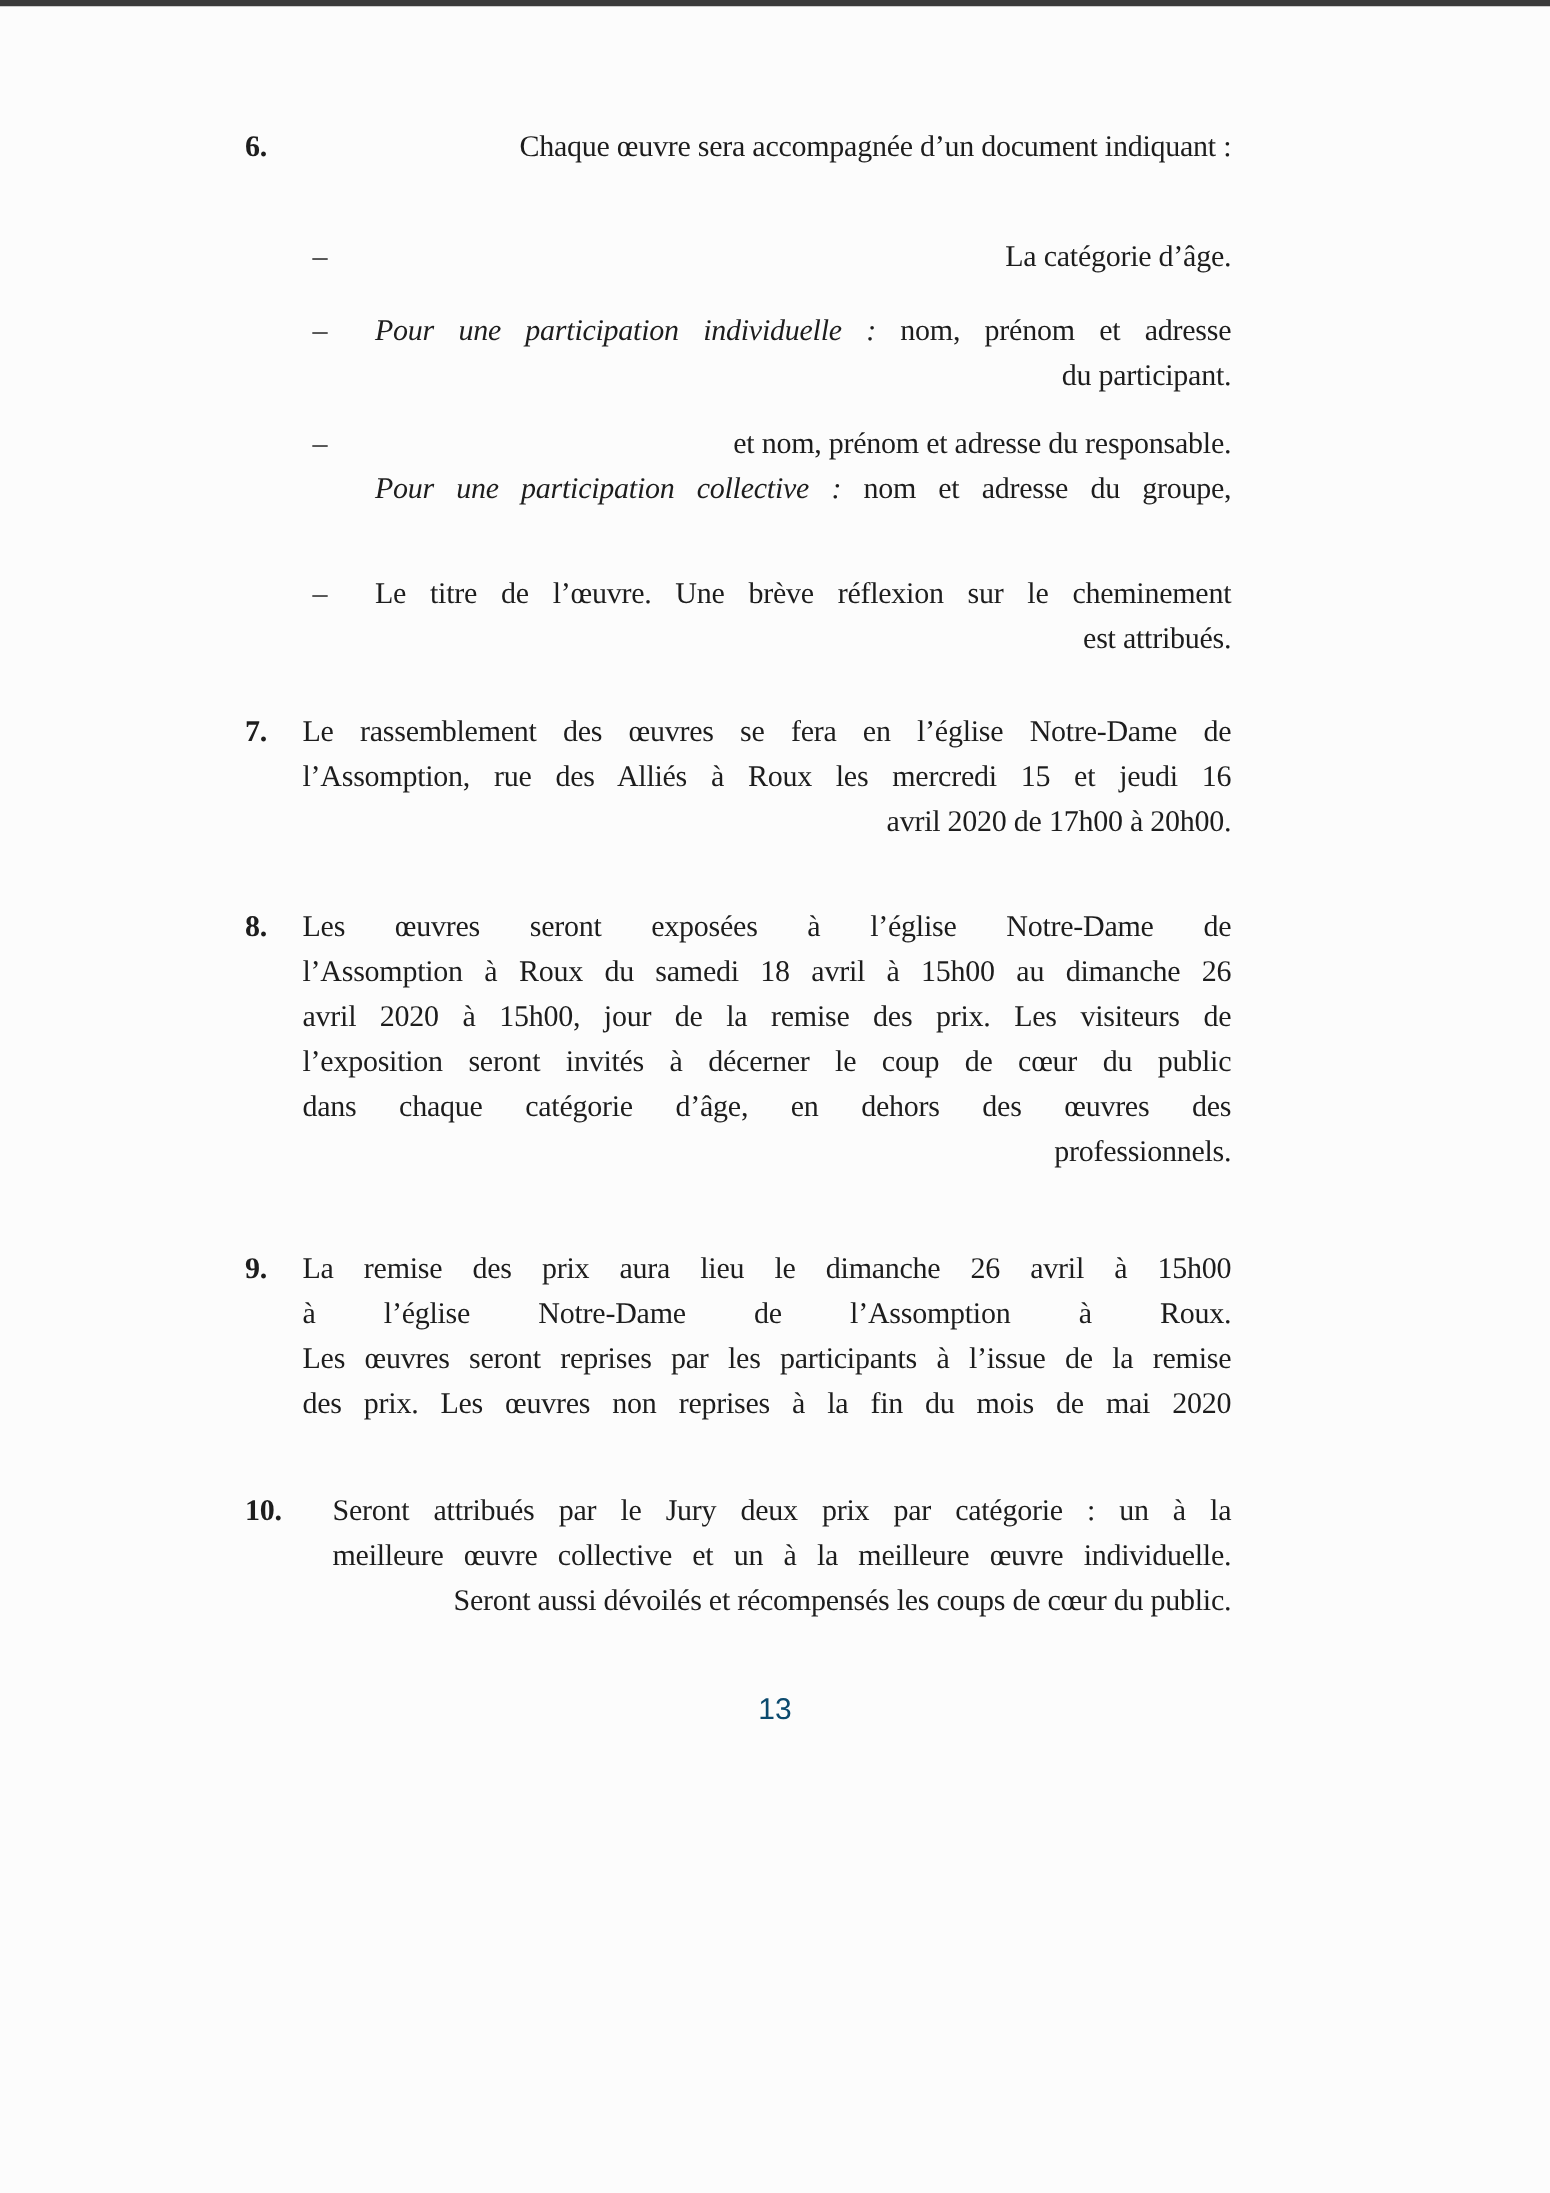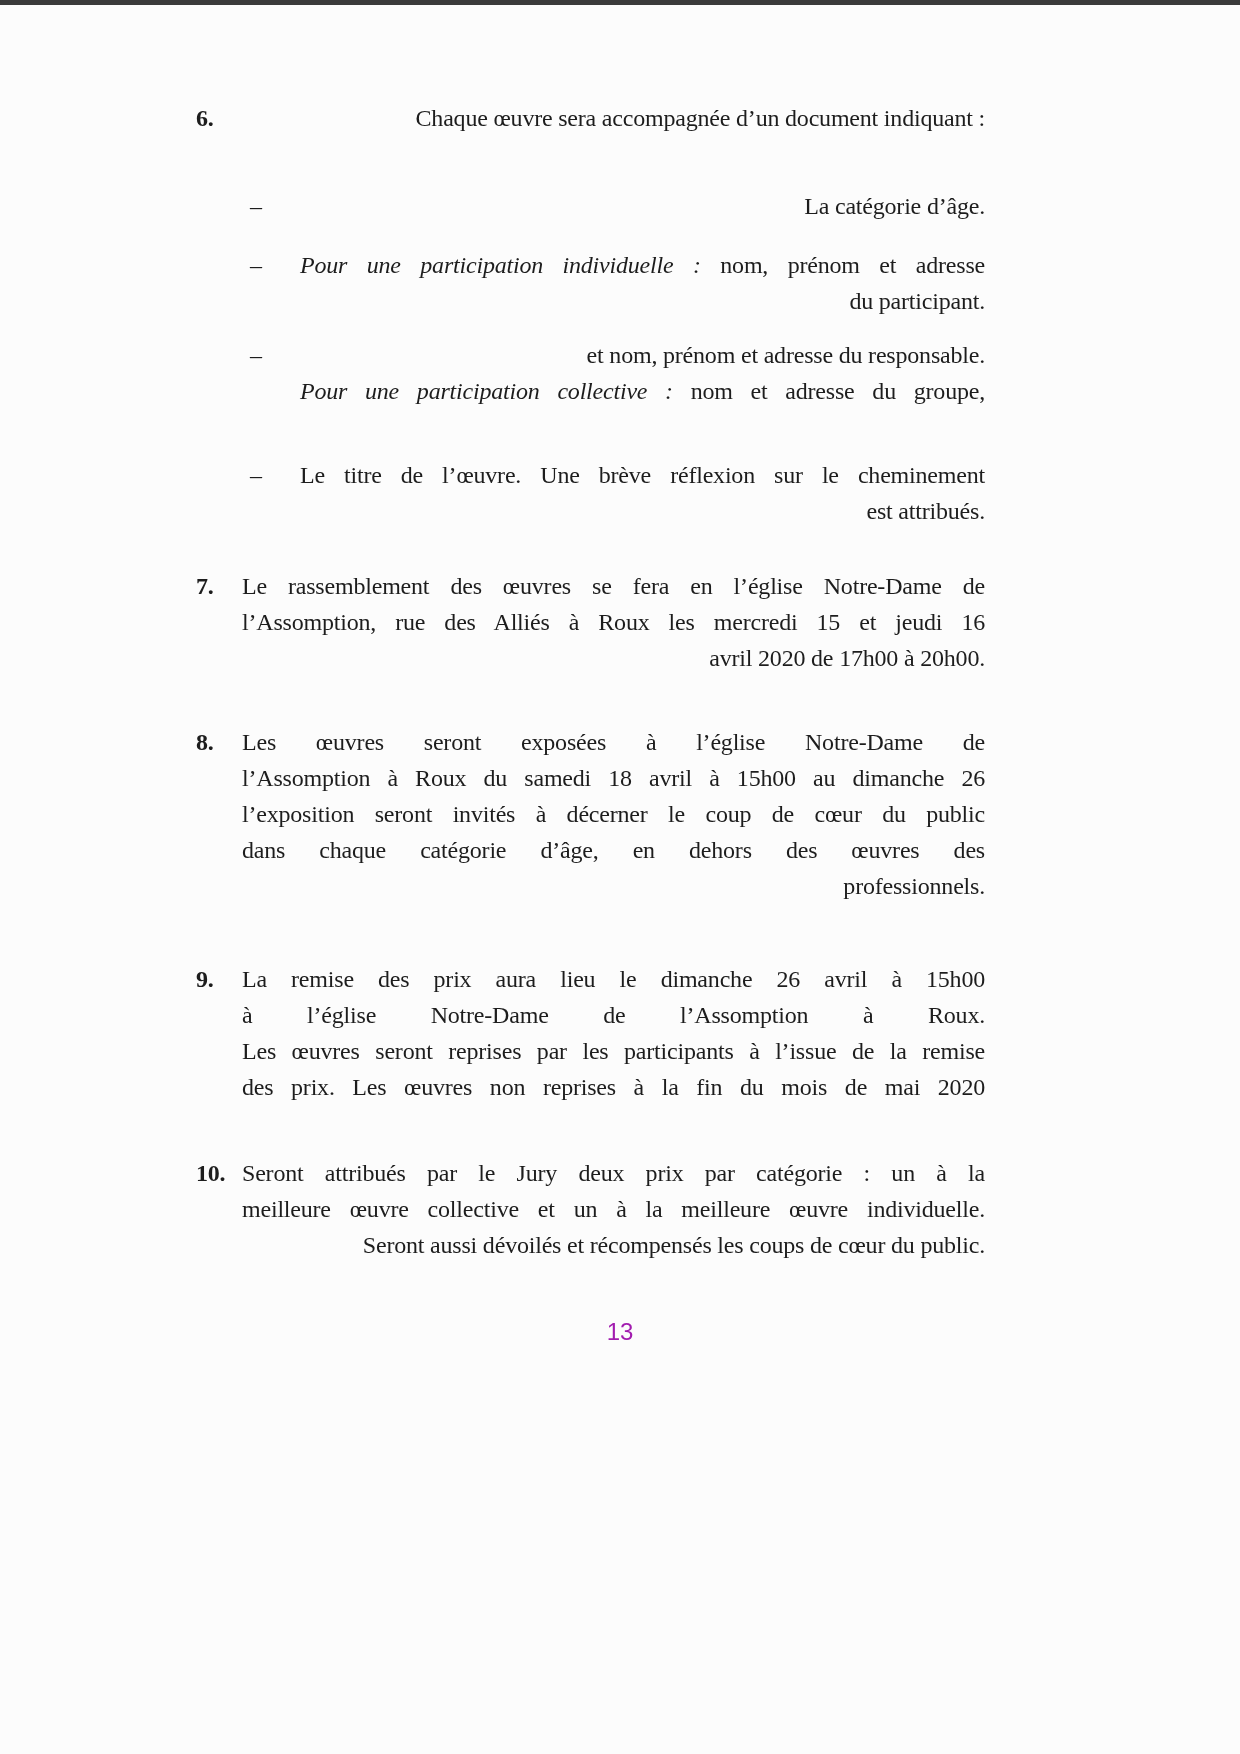--- a/index.html
+++ b/index.html
@@ -24,21 +24,21 @@
   }
 
   .content {
     padding: 100px 255px 0 196px;
   }
 
   .item { display: flex; }
   .item-7  { margin-top: 39px; }
   .item-8  { margin-top: 48px; }
   .item-9  { margin-top: 57px; }
-  .item-10 { margin-top: 50px; }
+  .item-10 { margin-top: 50px; gap: 24px; }
 
   .num {
     flex: 0 0 46px;
     font-weight: bold;
     font-size: 24px;
     line-height: 36px;
     letter-spacing: -0.2px;
   }
 
   .body { flex: 1; min-width: 0; }
@@ -67,21 +67,21 @@
     font-size: 24px;
     line-height: 36px;
   }
   .bullet .para { flex: 1; min-width: 0; }
 
   .page-number {
     margin: 55px -255px 0 -196px;   
     text-align: center;
     font-family: "Liberation Sans", "DejaVu Sans", sans-serif;
     font-size: 24px;
-    color: #a21caf;
+    color: #0c4a6e;
   }
 </style>
 </head>
 <body>
 
 <div class="page">
   <div class="scan-strip"></div>
 
   <div class="content">
 
@@ -133,20 +133,21 @@
           </div>
       </div>
     </section>
 
     <section class="item item-8">
       <div class="num">8.</div>
       <div class="body">
         <div class="para">
             <div class="tline stretch"><span>Les œuvres seront exposées à l’église Notre-Dame de</span></div>
             <div class="tline stretch"><span>l’Assomption à Roux du samedi 18 avril à 15h00 au dimanche 26</span></div>
+            <div class="tline stretch"><span>avril 2020 à 15h00, jour de la remise des prix. Les visiteurs de</span></div>
             <div class="tline stretch"><span>l’exposition seront invités à décerner </span><span class="bold">le coup de cœur du public</span></div>
             <div class="tline stretch"><span class="bold">dans chaque catégorie d’âge</span><span>, en dehors des œuvres des</span></div>
             <div class="tline"><span>professionnels.</span></div>
           </div>
       </div>
     </section>
 
     <section class="item item-9">
       <div class="num">9.</div>
       <div class="body">

